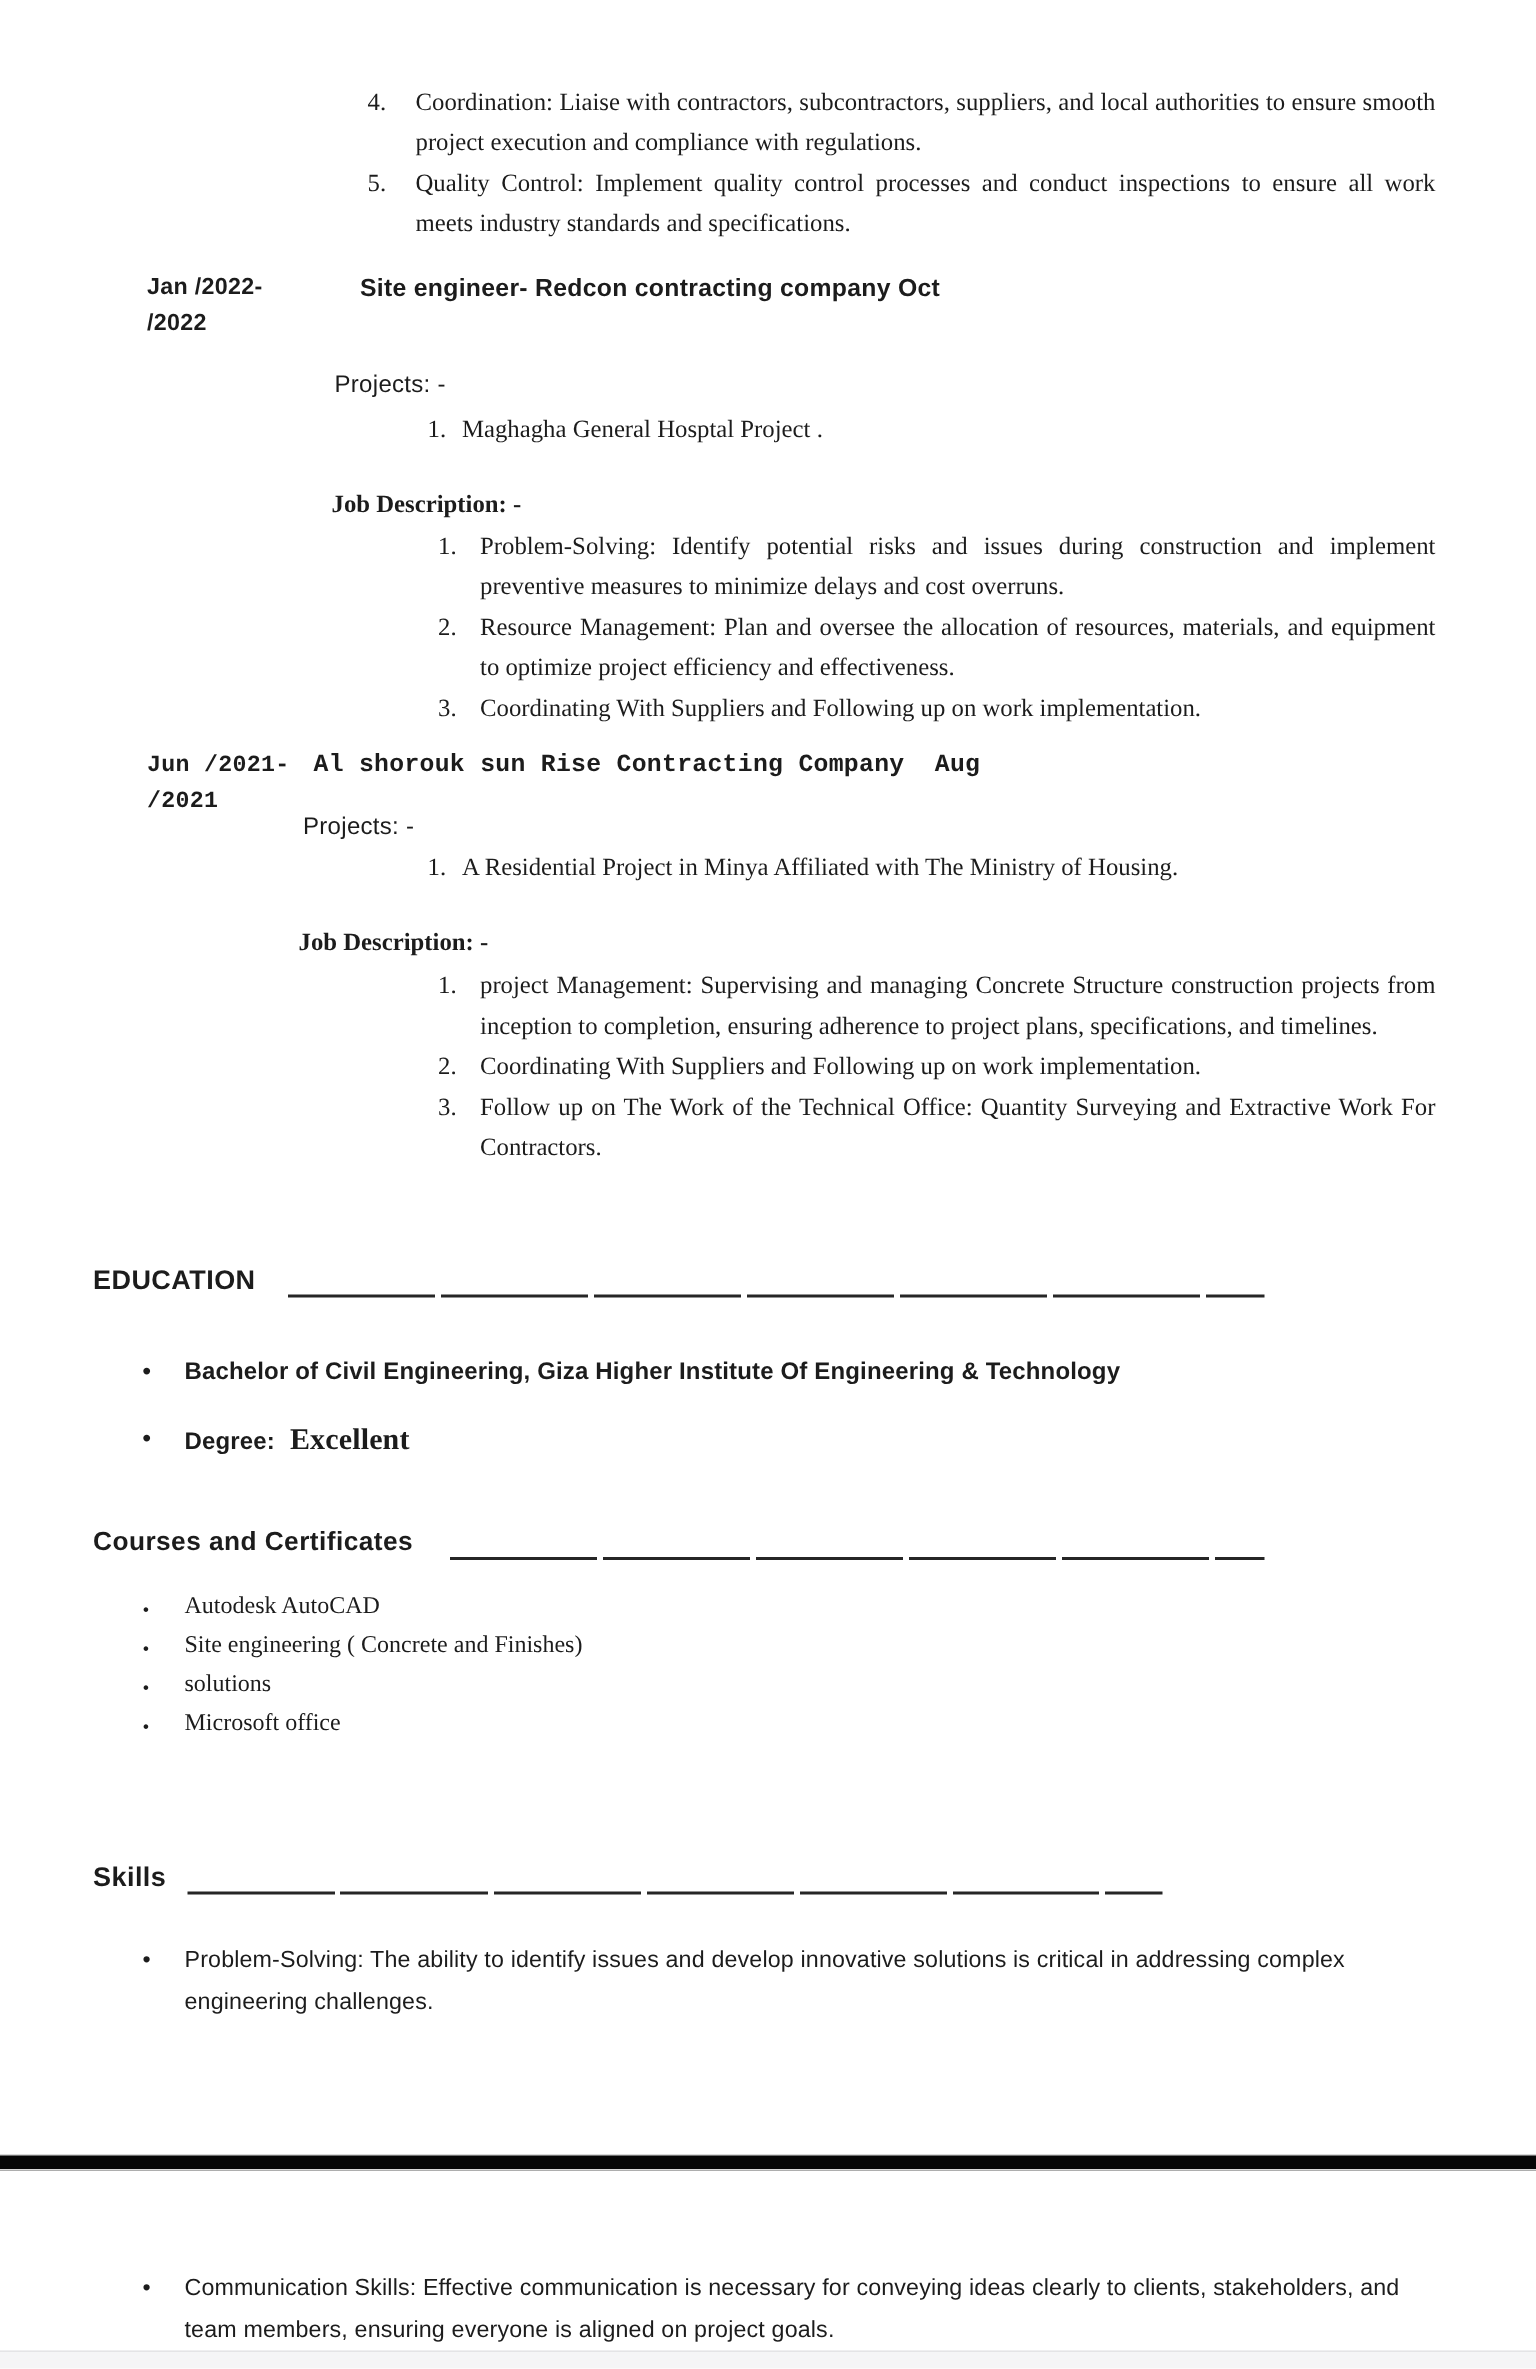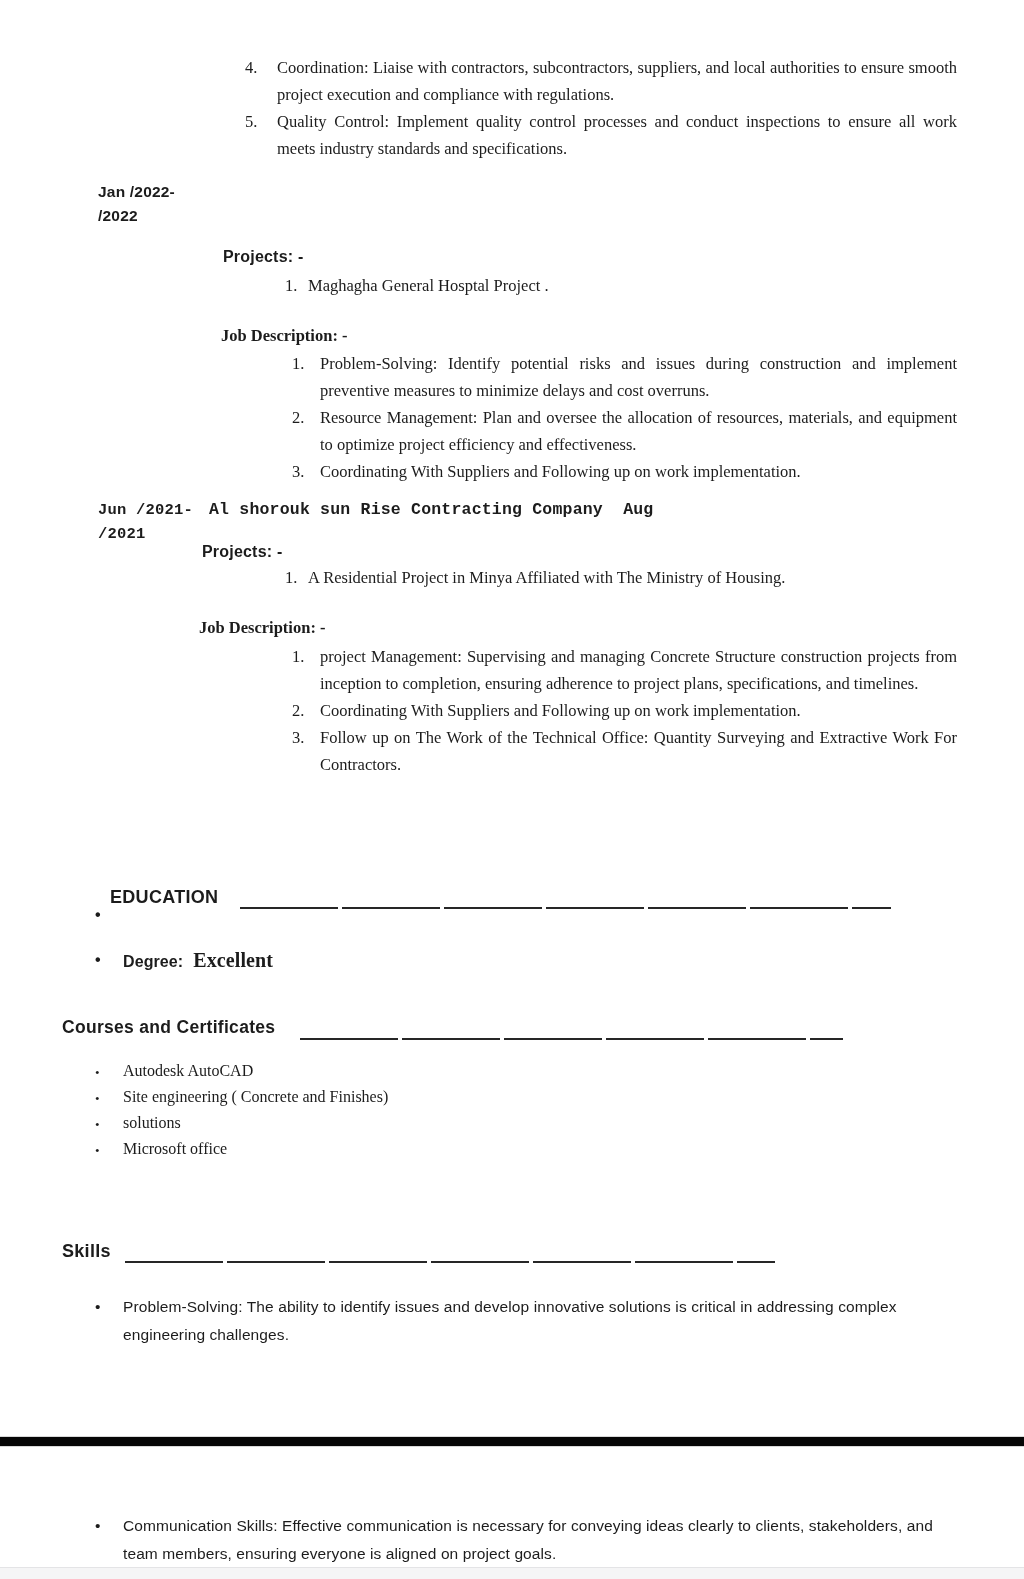--- a/index.html
+++ b/index.html
@@ -26,36 +26,36 @@
 
   
   .job-header { left: 62px; width: 895px; display: flex; margin-left: 36px; }
   .job1-header { top: 180px; }
   .job2-header { top: 498px; font-family: Liberation Mono, monospace; }
   .job-date { flex: none; font-size: 15.5px; line-height: 24px; font-weight: bold; letter-spacing: .2px; }
   .job1-header .job-date { width: 142px; }
   .job2-header .job-date { width: 111px; }
   .job-title { font-size: 16.5px; line-height: 24px; font-weight: bold; letter-spacing: .2px; white-space: pre; }
 
-  .projects-label { font-size: 16px; font-weight: bold; letter-spacing: .2px; }
+  .projects-label { font-size: 16px; font-weight: normal; letter-spacing: .2px; }
   .jd-label { font-size: 16.5px; font-weight: bold; }
   .project-item { font-size: 16.5px; white-space: pre; }
   .project-item .num { width: 23px; }
 
   .duties { left: 292px; width: 665px; font-size: 16.5px; line-height: 27px; }
   .duties .num { width: 28px; }
 
   
   .section-head { left: 62px; height: 26px; }
   .section-label { font-size: 18px; font-weight: bold; letter-spacing: .3px; line-height: 22px; }
   .rule {
     position: absolute; bottom: 3px; height: 2px; right: 0;
     background-image: repeating-linear-gradient(to right, #262626 0 98px, rgba(0,0,0,0) 98px 102px);
   }
-  .edu-head { top: 886px; width: 781px; margin-left: 48px; }
+  .edu-head { top: 842px; width: 781px; }
   .edu-head .rule { left: 130px; }
   .courses-head { top: 1016px; width: 781px; }
   .courses-head .section-label { font-size: 17.5px; }
   .courses-head .rule { left: 238px; bottom: 2px; }
   .skills-head { top: 1240px; width: 713px; }
   .skills-head .rule { left: 63px; }
 
   .bullet-row { display: flex; align-items: flex-start; }
   .bullet { flex: none; width: 28px; }
 
@@ -95,20 +95,21 @@
     <span class="num">5.</span>
     <span class="just">Quality Control: Implement quality control processes and conduct inspections to ensure all work meets industry standards and specifications.</span>
   </div>
 </div>
 
 <div class="abs job-header job1-header sans">
   <div class="job-date">
     <div>Jan /2022-</div>
     <div>/2022</div>
   </div>
+  <div class="job-title">Site engineer- Redcon contracting company Oct</div>
 </div>
 
 <div class="abs projects-label sans" style="left:223px; top:248px;">Projects: -</div>
 
 <div class="abs project-item serif num-row" style="left:285px; top:276px;">
   <span class="num">1.</span>
   <span>Maghagha General Hosptal Project .</span>
 </div>
 
 <div class="abs jd-label serif" style="left:221px; top:326px;">Job Description: -</div>
@@ -160,20 +161,21 @@
   </div>
 </div>
 
 <div class="abs section-head edu-head sans">
   <span class="section-label">EDUCATION</span>
   <span class="rule"></span>
 </div>
 
 <div class="abs edu-item edu-item-1 sans bullet-row">
   <span class="bullet">•</span>
+  <span>Bachelor of Civil Engineering, Giza Higher Institute Of Engineering &amp; Technology</span>
 </div>
 
 <div class="abs edu-item edu-item-2 sans bullet-row">
   <span class="bullet">•</span>
   <span>
     <span class="degree-label">Degree:</span><span class="degree-value">Excellent</span>
   </span>
 </div>
 
 <div class="abs section-head courses-head sans">

